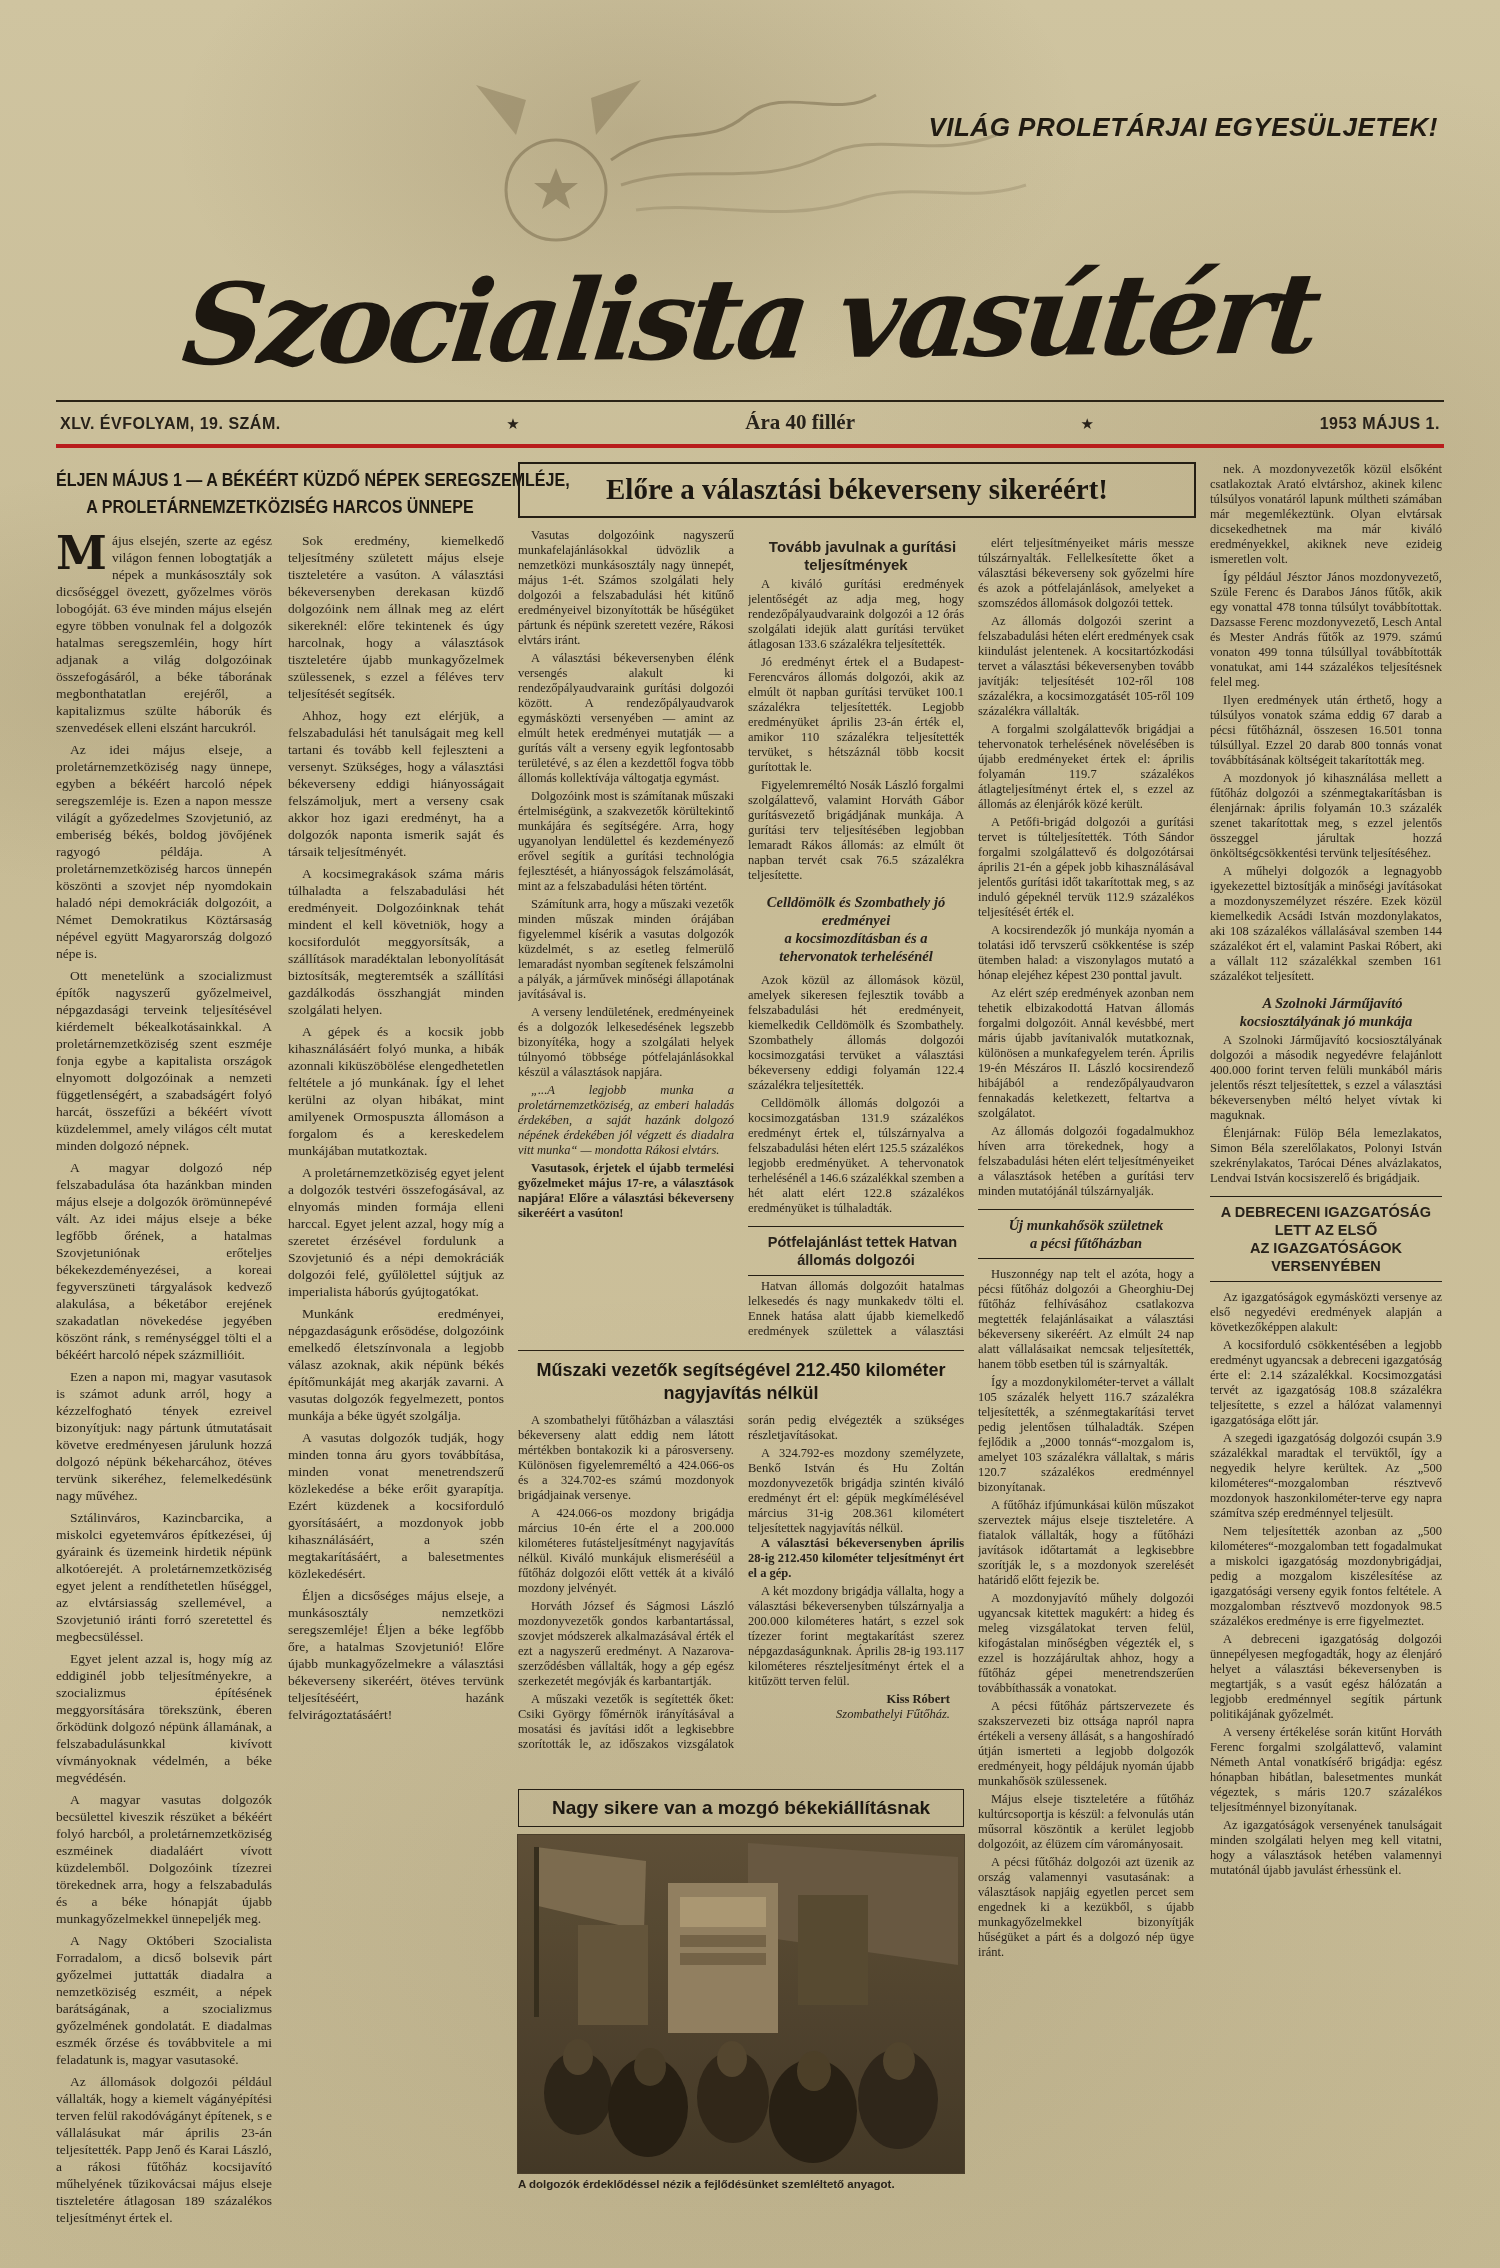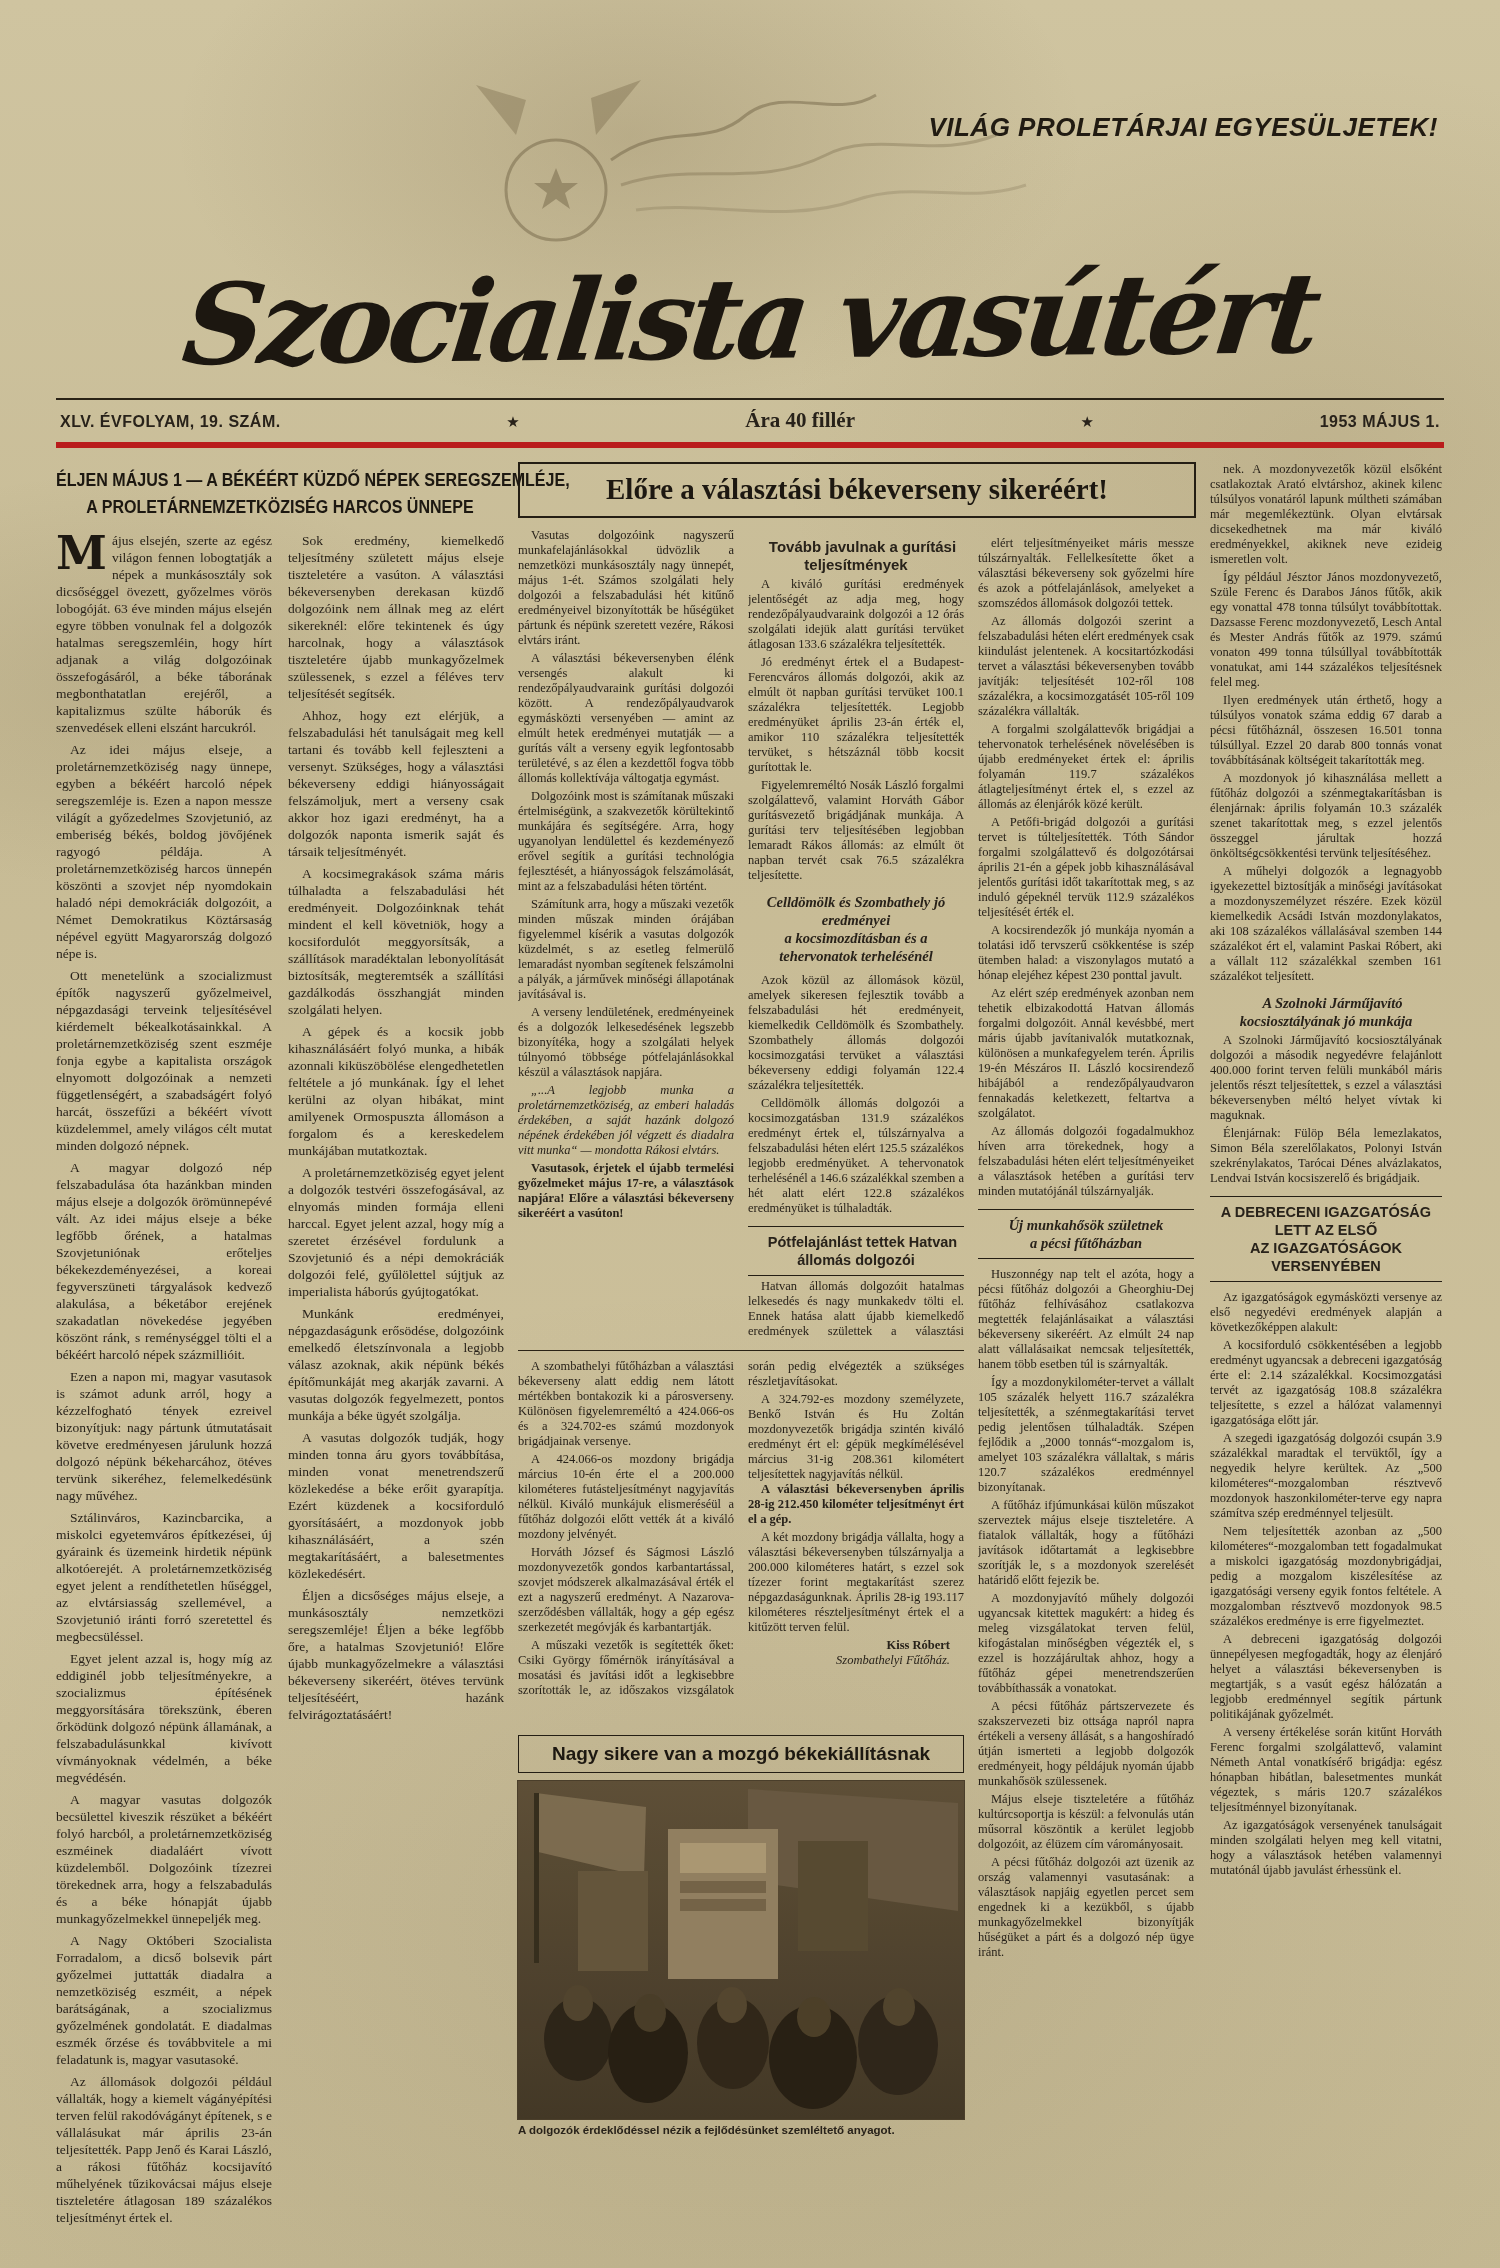--- a/index.html
+++ b/index.html
@@ -29,21 +29,21 @@
   .masthead{
     position:absolute; left:0; right:0; bottom:64px;
     text-align:center;
     font:italic 700 112px "DejaVu Serif", serif;
     letter-spacing:-5px; color:#1c1710;
     transform:skewX(-7deg) rotate(-.6deg);
     white-space:nowrap;
   }
   .dateline{
     position:absolute; left:0; right:0; bottom:0;
-    border-top:2px solid #2a2316; border-bottom:6px solid #b91c1c;
+    border-top:2px solid #2a2316; border-bottom:4px solid #b91c1c;
     padding:8px 4px 9px;
     display:flex; align-items:baseline; justify-content:space-between;gap:27px;
   }
   .dl-issue,.dl-date{ font:700 16px "Liberation Sans", sans-serif; letter-spacing:.5px; }
   .dl-price{ font:700 21px "Liberation Serif", serif; }
   .dl-star{ font-size:15px; }
 
   
   .main{ margin-top:14px; display:flex; gap:14px; height:1800px; }
   .small{ font-size:12.5px; line-height:15px; text-align:justify; }
@@ -209,20 +209,24 @@
                   <p>Celldömölk állomás dolgozói a kocsimozgatásban 131.9 százalékos eredményt értek el, túlszárnyalva a felszabadulási héten elért 125.5 százalékos legjobb eredményüket. A tehervonatok terhelésénél a 146.6 százalékkal szemben a hét alatt elért 122.8 százalékos eredményüket is túlhaladták.</p>
                 </div>
               <p class="box-head">Pótfelajánlást tettek Hatvan állomás dolgozói</p>
               <div>
                   <p>Hatvan állomás dolgozóit hatalmas lelkesedés és nagy munkakedv tölti el. Ennek hatása alatt újabb kiemelkedő eredmények születtek a választási békeversenyben: április 24-én a Petőfi-brigád dolgozói csúcsteljesítményt értek el a tehervonatok menetrendszerű indításában.</p>
                 </div>
             </div>
           </div>
 
           <div class="muszaki">
+            <div class="muszaki-head">
+              <div>Műszaki vezetők segítségével 212.450 kilométer</div>
+              <div>nagyjavítás nélkül</div>
+            </div>
             <div class="muszaki-body small">
               <div>
                   <p>A szombathelyi fűtőházban a választási békeverseny alatt eddig nem látott mértékben bontakozik ki a párosverseny. Különösen figyelemreméltó a 424.066-os és a 324.702-es számú mozdonyok brigádjainak versenye.</p>
                   <p>A 424.066-os mozdony brigádja március 10-én érte el a 200.000 kilométeres futásteljesítményt nagyjavítás nélkül. Kiváló munkájuk elismeréséül a fűtőház dolgozói előtt vették át a kiváló mozdony jelvényét.</p>
                   <p>Horváth József és Ságmosi László mozdonyvezetők gondos karbantartással, szovjet módszerek alkalmazásával érték el ezt a nagyszerű eredményt. A Nazarova-szerződésben vállalták, hogy a gép egész szerkezetét megóvják és karbantartják.</p>
                   <p>A műszaki vezetők is segítették őket: Csiki György főmérnök irányításával a mosatási és javítási időt a legkisebbre szorították le, az időszakos vizsgálatok során pedig elvégezték a szükséges részletjavításokat.</p>
                   <p>A 324.792-es mozdony személyzete, Benkő István és Hu Zoltán mozdonyvezetők brigádja szintén kiváló eredményt ért el: gépük megkímélésével március 31-ig 208.361 kilométert teljesítettek nagyjavítás nélkül.</p>
                 </div>
               <p class="call">A választási békeversenyben április 28-ig 212.450 kilométer teljesítményt ért el a gép.</p>
               <div>

